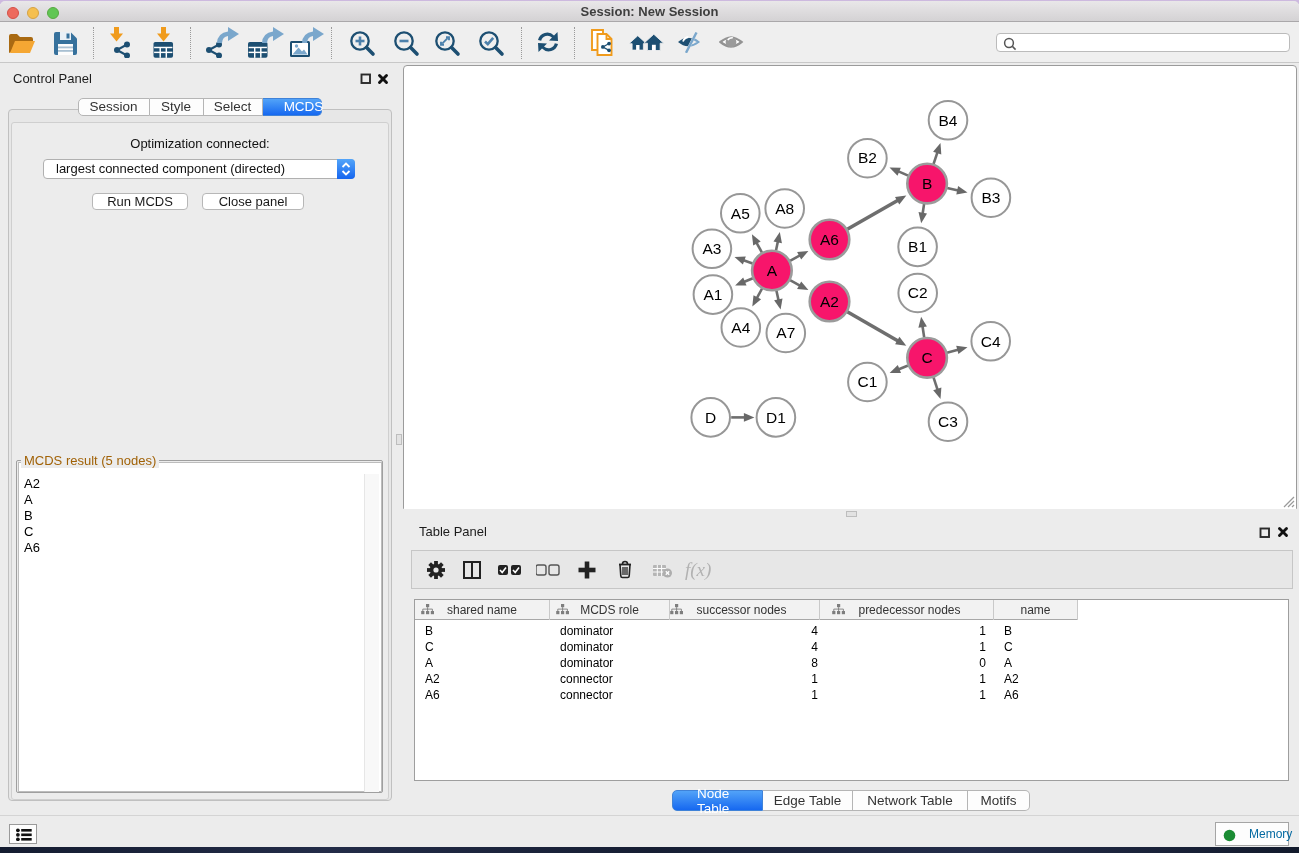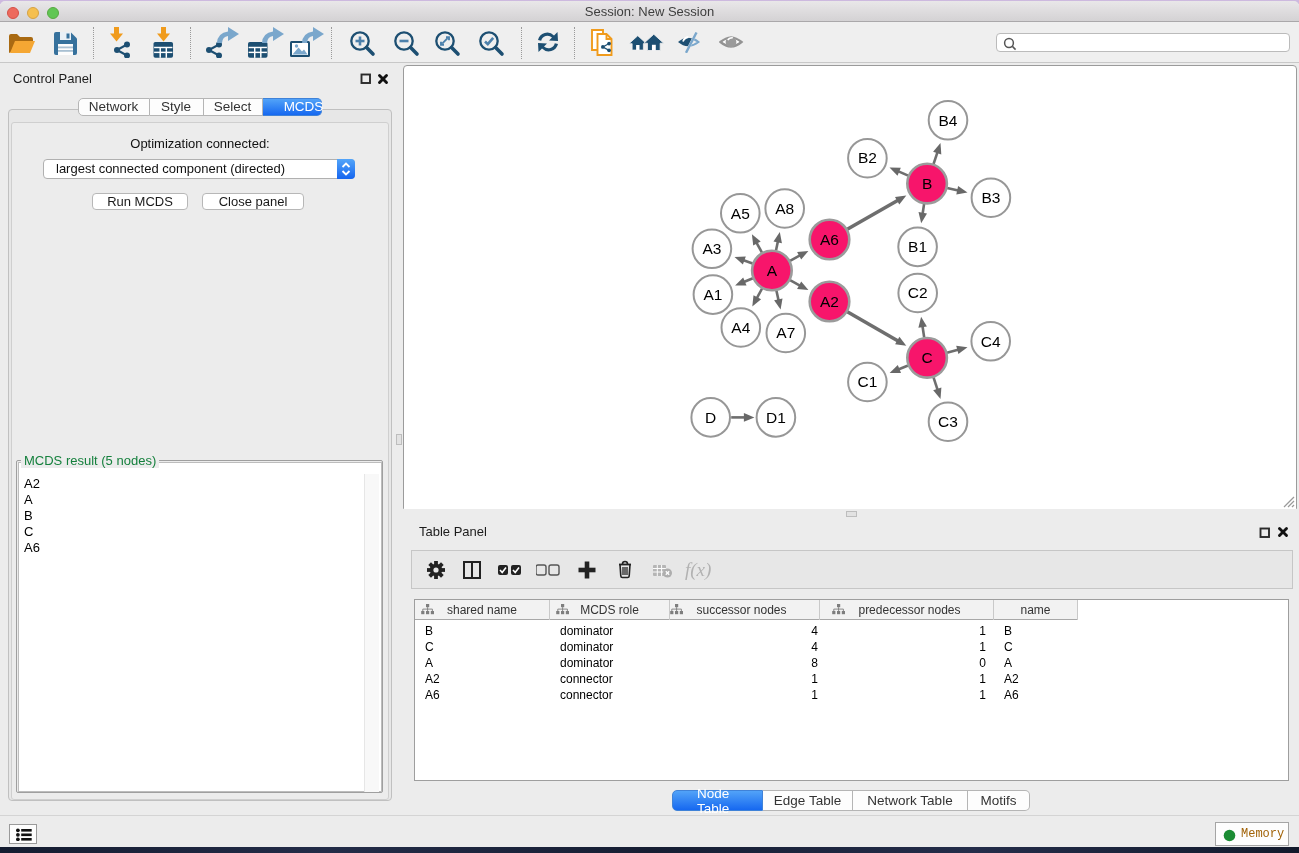--- a/index.html
+++ b/index.html
@@ -4,20 +4,21 @@
 <style>
 * { margin:0; padding:0; box-sizing:border-box; }
 html,body { width:1299px; height:853px; overflow:hidden; }
 body { font-family:"Liberation Sans", sans-serif; background:#ececec; position:relative; }
 .abs { position:absolute; }
 #titlebar {
   left:0; top:1px; width:1299px; height:21px;
   background:linear-gradient(#e9e7e9,#d4d2d4);
   border-bottom:1px solid #aaa8aa;
   border-radius:5px 5px 0 0;
+  font-weight:bold;
 }
 #topstrip { left:0; top:0; width:1299px; height:4px; background:#cdb9df; z-index:-1; }
 .tl { width:12px; height:12px; border-radius:50%; top:6px; }
 #title-text { width:100%; top:3px; text-align:center; font-size:13px; color:#3e3e3e; }
 #toolbar { left:0; top:22px; width:1299px; height:41px; background:#efefef; border-bottom:1px solid #c8c8c8; }
 .tsep { top:27px; position:absolute; height:32px; width:0; border-left:1px dotted #9a9a9a; position:absolute; }
 #searchbox { left:996px; top:33px; width:294px; height:19px; background:#fff; border:1px solid #bbb; border-radius:4px; }
 
 #cp-title { left:13px; top:71px; font-size:13px; color:#1c1c1c; }
 #cp-outer { left:8px; top:109px; width:384px; height:692px; background:#e7e7e7; border:1px solid #c0c0c0; border-radius:4px; }
@@ -25,42 +26,42 @@
 .tabrow { display:flex; position:absolute; }
 .tab { height:100%; border:1px solid #b5b5b5; border-left:none; background:#fdfdfd; color:#333; font-size:13.5px; display:flex; align-items:center; justify-content:center; }
 .tab.first { border-left:1px solid #b5b5b5; border-radius:5px 0 0 5px; }
 .tab.last { border-radius:0 5px 5px 0; }
 .tab.sel { background:linear-gradient(#52a3f8,#1668f0); color:#fff; border-color:#3f82d8;padding-left:24px; }
 #opt-label { left:12px; top:136px; width:376px; text-align:center; font-size:13px; color:#111; }
 #mcds-select { left:43px; top:159px; width:312px; height:20px; background:#fff; border:1px solid #b0b0b0; border-radius:4px; font-size:13px; color:#111; line-height:18px; padding-left:12px; }
 #mcds-step { right:-1px; top:-1px; width:18px; height:20px; border-radius:0 4px 4px 0; background:linear-gradient(#53a5f9,#1565ef); }
 .btn { position:absolute; height:17px; background:#fff; border:1px solid #b7b7b7; border-radius:4px; font-size:13px; color:#1a1a1a; text-align:center; line-height:15px; }
 #grp { left:16px; top:460px; width:367px; height:333px; border:1px solid #9f9f9f; border-radius:2px; }
-#grp-label { left:21px; top:453px; background:#ececec; padding:0 3px; font-size:13px; color:#15803d; }
+#grp-label { left:21px; top:453px; background:#ececec; padding:0 3px; font-size:13px; color:#a16207; }
 #grp-list { left:1px; top:1px; width:364px; height:330px; background:#fff; border:1px solid #bdbdbd; }
 #grp-sb { left:345px; top:11px; width:15px; height:318px; background:#f8f8f8; border-left:1px solid #e6e6e6; }
 .li { position:absolute; left:5px; font-size:13px; color:#000; }
 
 #nf { left:403px; top:65px; width:894px; height:444px; background:#fff; border:1px solid #9b9b9b; border-radius:4px 4px 0 0; }
 #nf-tb { left:0; top:0; width:892px; height:20px; background:linear-gradient(#f3f3f3,#d9d9d9); border-bottom:1px solid #b4b4b4; border-radius:4px 4px 0 0;margin-top:21px; }
 #nf-title { width:100%; top:2px; text-align:center; font-size:13px; color:#2e2e2e; }
 .tl2 { width:10.5px; height:10.5px; border-radius:50%; top:4.5px; }
 #nf-canvas { left:0; top:21px; width:892px; height:422px; background:#fff; }
 
 #tp-title { left:419px; top:524px; font-size:13px; color:#1c1c1c; }
 #tp-toolbar { left:411px; top:550px; width:882px; height:39px; background:#e7e7e7; border:1px solid #c6c6c6; }
 #tp-table { left:414px; top:599px; width:875px; height:182px; background:#fff; border:1px solid #9e9e9e; }
 #tp-header { left:0; top:0; width:663px; height:20px; background:#f2f2f2; border-bottom:1px solid #a8a8a8; }
 .hcell { position:absolute; top:0; height:20px; border-right:1px solid #c9c9c9; font-size:12px; color:#333; }
 .hlabel { position:absolute; top:3px; width:100%; text-align:center; }
 .cell { position:absolute; font-size:12px; color:#000; }
 
 #statusbar { left:0; top:815px; width:1299px; height:32px; background:#ececec; border-top:1px solid #d4d4d4; }
 #darkstrip { left:0; top:847px; width:1299px; height:6px; background:linear-gradient(90deg,#141c30,#232c48 25%,#161e33 50%,#242d4a 75%,#121a2c); }
-#membtn { left:1215px; top:822px; width:74px; height:24px; background:#fdfdfd; border:1px solid #a5a5a5; font-size:12px; color:#a16207; line-height:22px; padding-left:25px;font-family:Liberation Mono, monospace; }
+#membtn { left:1215px; top:822px; width:74px; height:24px; background:#fdfdfd; border:1px solid #a5a5a5; font-size:12px; color:#0369a1; line-height:22px; padding-left:33px; }
 #listbtn { left:9px; top:824px; width:28px; height:20px; background:#fdfdfd; border:1px solid #9a9a9a; }
 </style>
 </head>
 <body>
 <div class="abs" id="topstrip"></div>
 <div class="abs" id="titlebar">
   <div class="abs tl" style="left:7px;background:#ed6a5e;border:0.5px solid #d55047"></div>
   <div class="abs tl" style="left:27px;background:#f5bf4f;border:0.5px solid #d6a243"></div>
   <div class="abs tl" style="left:47px;background:#61c654;border:0.5px solid #58a942"></div>
   <div class="abs" id="title-text">Session: New Session</div>
@@ -245,21 +246,21 @@
   </svg>
 <svg class="abs" style="left:377px;top:72.5px" width="12" height="12" viewBox="0 0 12 12">
 <g stroke="#111" stroke-width="2.9" stroke-linecap="round">
       <line x1="2.5" y1="2.5" x2="9.5" y2="9.5"></line>
       <line x1="9.5" y1="2.5" x2="2.5" y2="9.5"></line>
     </g>
   </svg>
 <div class="abs" id="cp-outer"></div>
 <div class="abs" id="cp-inner"></div>
 <div class="abs tabrow" style="left:77.5px;top:97.5px;height:18px">
-  <div class="tab first" style="width:72px">Network</div>
+  <div class="tab first" style="width:72px">Session</div>
   <div class="tab" style="width:54px">Style</div>
   <div class="tab" style="width:59px">Select</div>
   <div class="tab sel last" style="width:59px">MCDS</div>
 </div>
 <div class="abs" id="opt-label">Optimization connected:</div>
 <div class="abs" id="mcds-select">largest connected component (directed)
   <div class="abs" id="mcds-step">
       <svg class="abs" style="left:3px;top:2px" width="12" height="16" viewBox="0 0 12 16">
 <path d="M2.5 6 L6 2.5 L9.5 6" stroke="#fff" stroke-width="1.8" fill="none"></path>
 <path d="M2.5 10 L6 13.5 L9.5 10" stroke="#fff" stroke-width="1.8" fill="none"></path>

